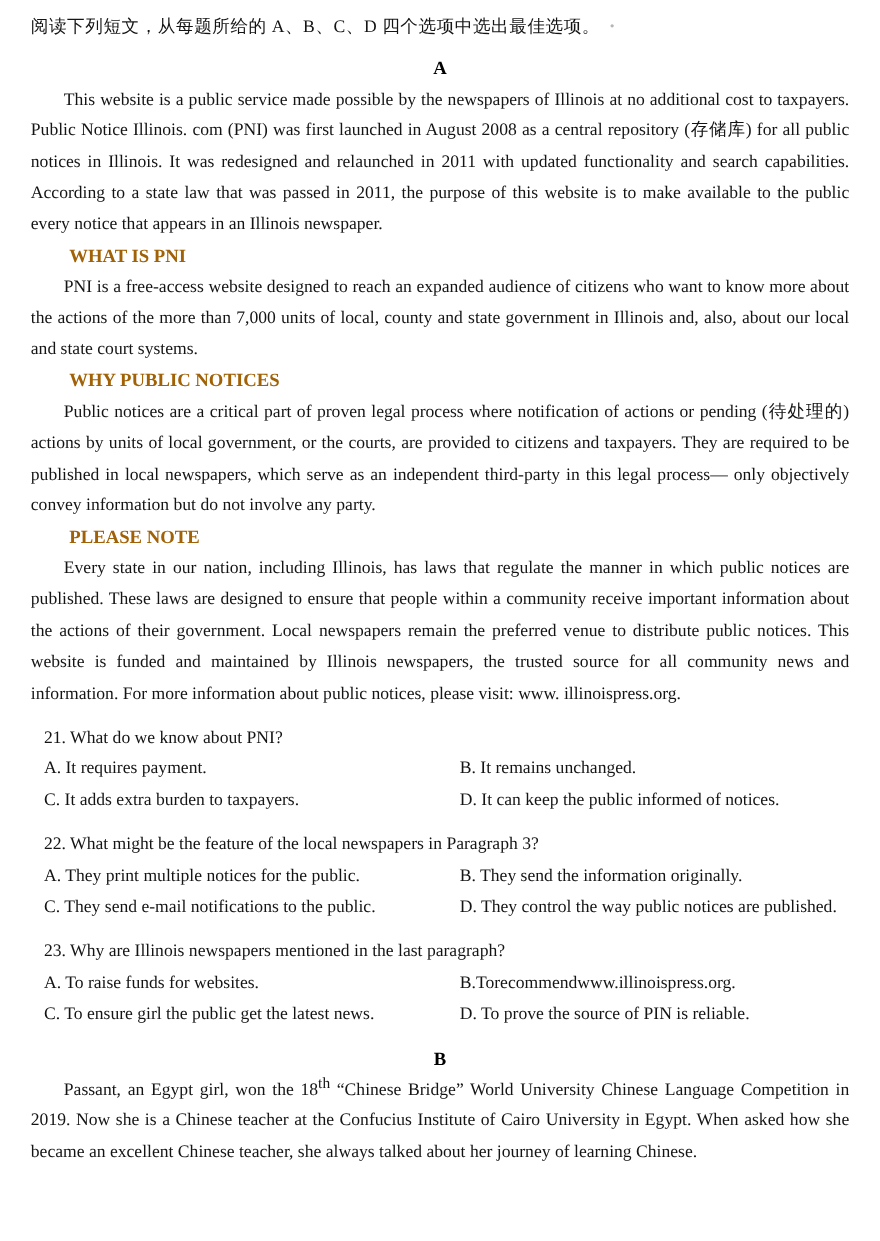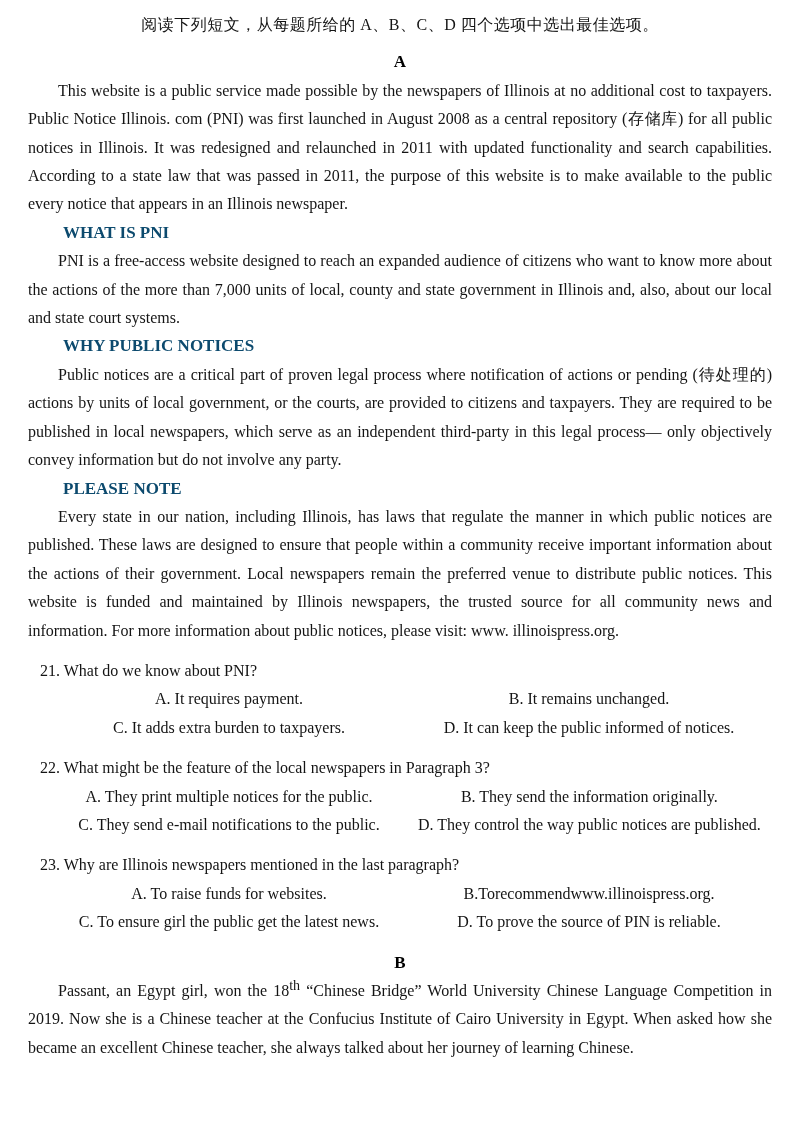--- a/index.html
+++ b/index.html
@@ -16,59 +16,58 @@
     -webkit-font-smoothing: antialiased;
   }
   .doc {
     position: relative;
     padding: 11px 28px 0 28px;
     font-size: 16px;
     line-height: 28.4px;
   }
   .instruction {
     margin: 0;
-    text-align: center;
+    text-align: left;
     letter-spacing: 0.5px;
   }
   .center-heading {
     margin: 9px 0 0 0;
     text-align: center;
     font-weight: bold;
     font-size: 17px;
     color: #000;
   }
   .body-para {
     margin: 0;
     text-align: justify;
     text-indent: 30px;
   }
   .sub-heading {
     margin: 0;
     padding-left: 35px;
     font-weight: bold;
     font-size: 17px;
-    color: #0c4a6e;
+    color: #a16207;
   }
   .question {
     margin: 12px;
   }
   .q-stem {
     margin: 0;
     text-align: left;
   }
   .opt-grid {
     display: grid;
     grid-template-columns: 378px 1fr;
     margin: 0;
   }
   .opt {
     display: block;
     white-space: nowrap;
     overflow: visible;
-    text-align: center;
   }
   sup.ord {
     font-size: 14px;
     line-height: 0;
     vertical-align: super;
   }
   .scan-speck {
     position: absolute;
     left: 555px;
     top: 22px;

